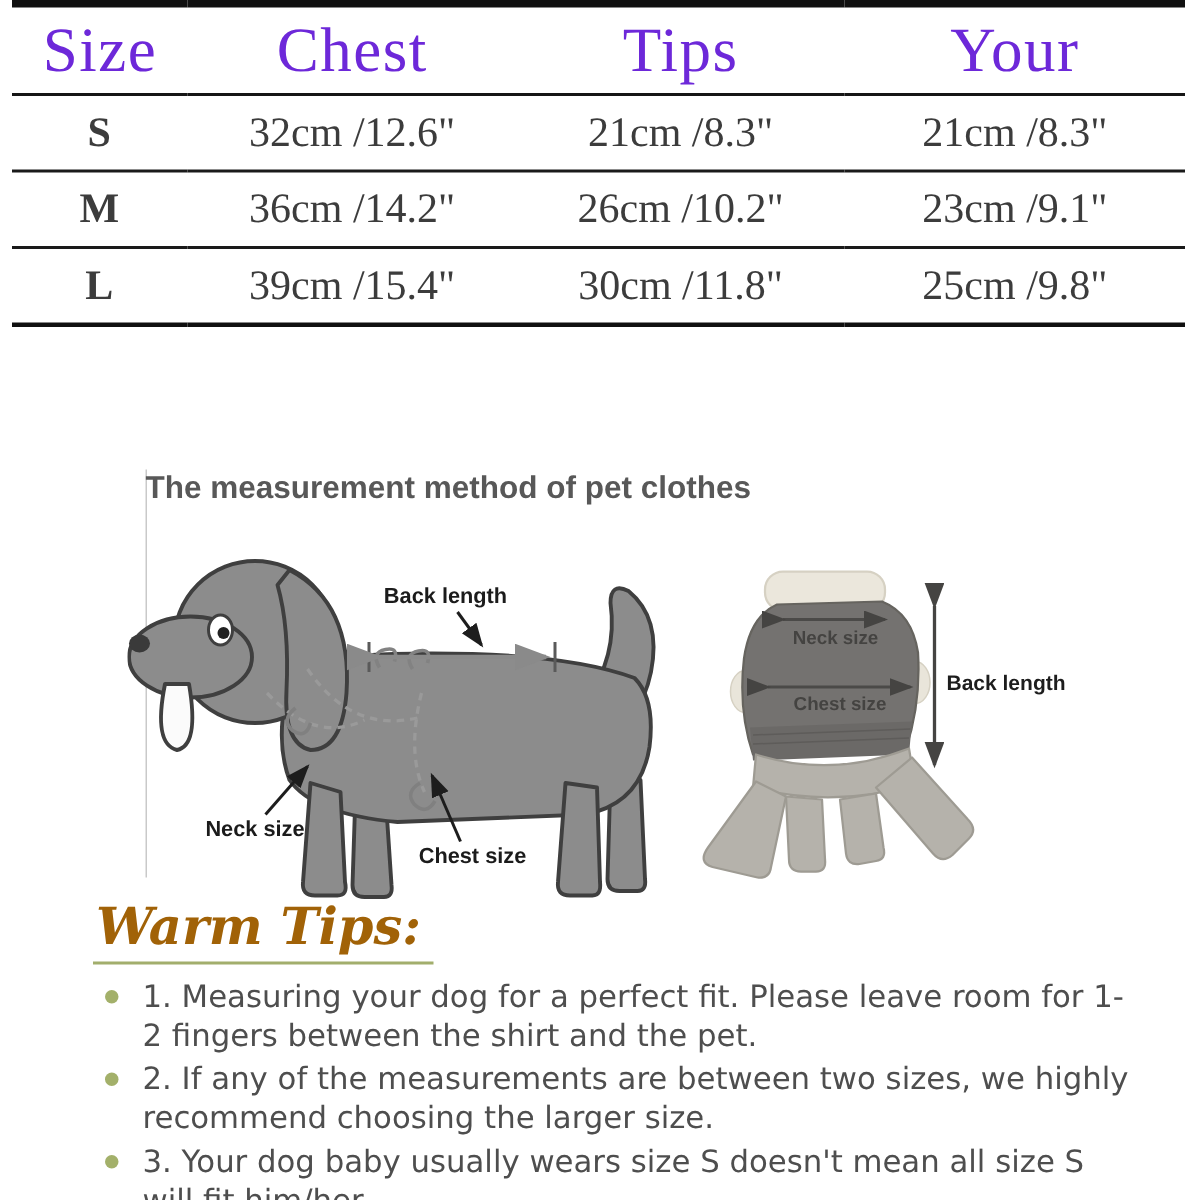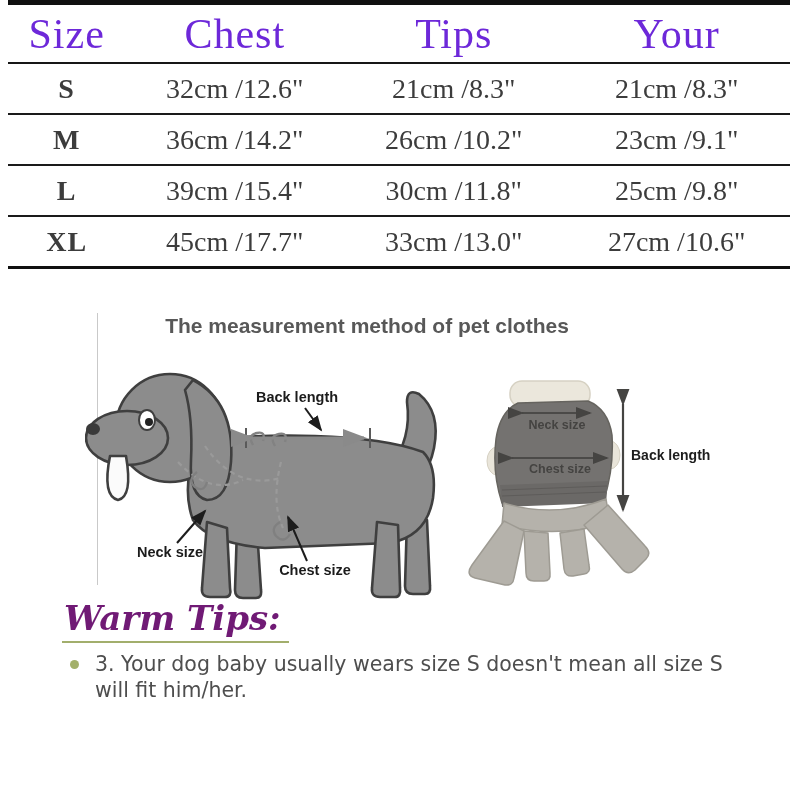--- a/index.html
+++ b/index.html
@@ -36,40 +36,40 @@
     color:#c9252b;font-weight:700;font-size:31px;letter-spacing:1px;
   }
 
   
   .img-left-border{
     position:absolute;left:97px;top:313px;width:1px;height:272px;
     background:#c9c9c9;
   }
   .diagram-title{
     position:absolute;left:97px;top:314px;width:540px;
-    text-align:center;
+    text-align:left;
     font-size:21px;font-weight:bold;color:#585858;
   }
   .dog-svg{position:absolute;left:85px;top:350px;}
   .garment-svg{position:absolute;left:460px;top:373px;}
   .diag-label{
     font-family:"Liberation Sans",sans-serif;
     font-size:14.5px;font-weight:bold;fill:#1b1b1b;
   }
   .garment-onlabel{
     font-family:"Liberation Sans",sans-serif;
     font-size:12.5px;font-weight:bold;fill:#3c3b39;opacity:.85;
   }
 
   
   .tips{position:absolute;left:62px;top:598px;width:692px;}
   .tips-heading{
     display:inline-block;
     font-family:"DejaVu Serif",serif;font-style:italic;font-weight:600;
-    font-size:34px;color:#701a75;
+    font-size:34px;color:#a16207;
     border-bottom:2px solid #a2ae6c;
     padding:0 8px 3px 2px;margin-bottom:8px;
   }
   .tips ul{list-style:none;margin:0;padding:0;}
   .tips li{
     position:relative;padding-left:33px;margin-bottom:3px;
     font-family:"DejaVu Sans",sans-serif;
     font-size:20.5px;line-height:26px;color:#4e4e4e;
   }
   .tips .bullet{
@@ -106,26 +106,20 @@
       <td class="size-cell">M</td>
       <td>36cm /14.2"</td>
       <td>26cm /10.2"</td>
       <td>23cm /9.1"</td>
     </tr>
     <tr>
       <td class="size-cell">L</td>
       <td>39cm /15.4"</td>
       <td>30cm /11.8"</td>
       <td>25cm /9.8"</td>
-    </tr>
-    <tr>
-      <td class="size-cell">XL</td>
-      <td>45cm /17.7"</td>
-      <td>33cm /13.0"</td>
-      <td>27cm /10.6"</td>
     </tr>
   </tbody>
 </table>
 
 <div class="img-left-border"></div>
 
 <div class="diagram-title">The measurement method of pet clothes</div>
 
 <svg class="dog-svg" width="370" height="255" viewBox="0 0 370 255">
   <defs>
@@ -213,16 +207,24 @@
 
   <line x1="163" y1="31" x2="163" y2="137" stroke="#454442" stroke-width="2.2" marker-start="url(#ahDark)" marker-end="url(#ahDark)"></line>
   <text x="171" y="87" text-anchor="start" style="font-family:&quot;Liberation Sans&quot;,sans-serif;font-size:14px;font-weight:bold;fill:#1d1d1d;">Back length</text>
 </svg>
 
 <div class="tips">
   <div class="tips-heading">Warm Tips:</div>
   <ul>
     <li>
       <span class="bullet"></span>
+      <span>1. Measuring your dog for a perfect fit. Please leave room for 1-2 fingers between the shirt and the pet.</span>
+    </li>
+    <li>
+      <span class="bullet"></span>
+      <span>2. If any of the measurements are between two sizes, we highly recommend choosing the larger size.</span>
+    </li>
+    <li>
+      <span class="bullet"></span>
       <span>3. Your dog baby usually wears size S doesn't mean all size S will fit him/her.</span>
     </li>
   </ul>
 </div>
 
 </body></html>

